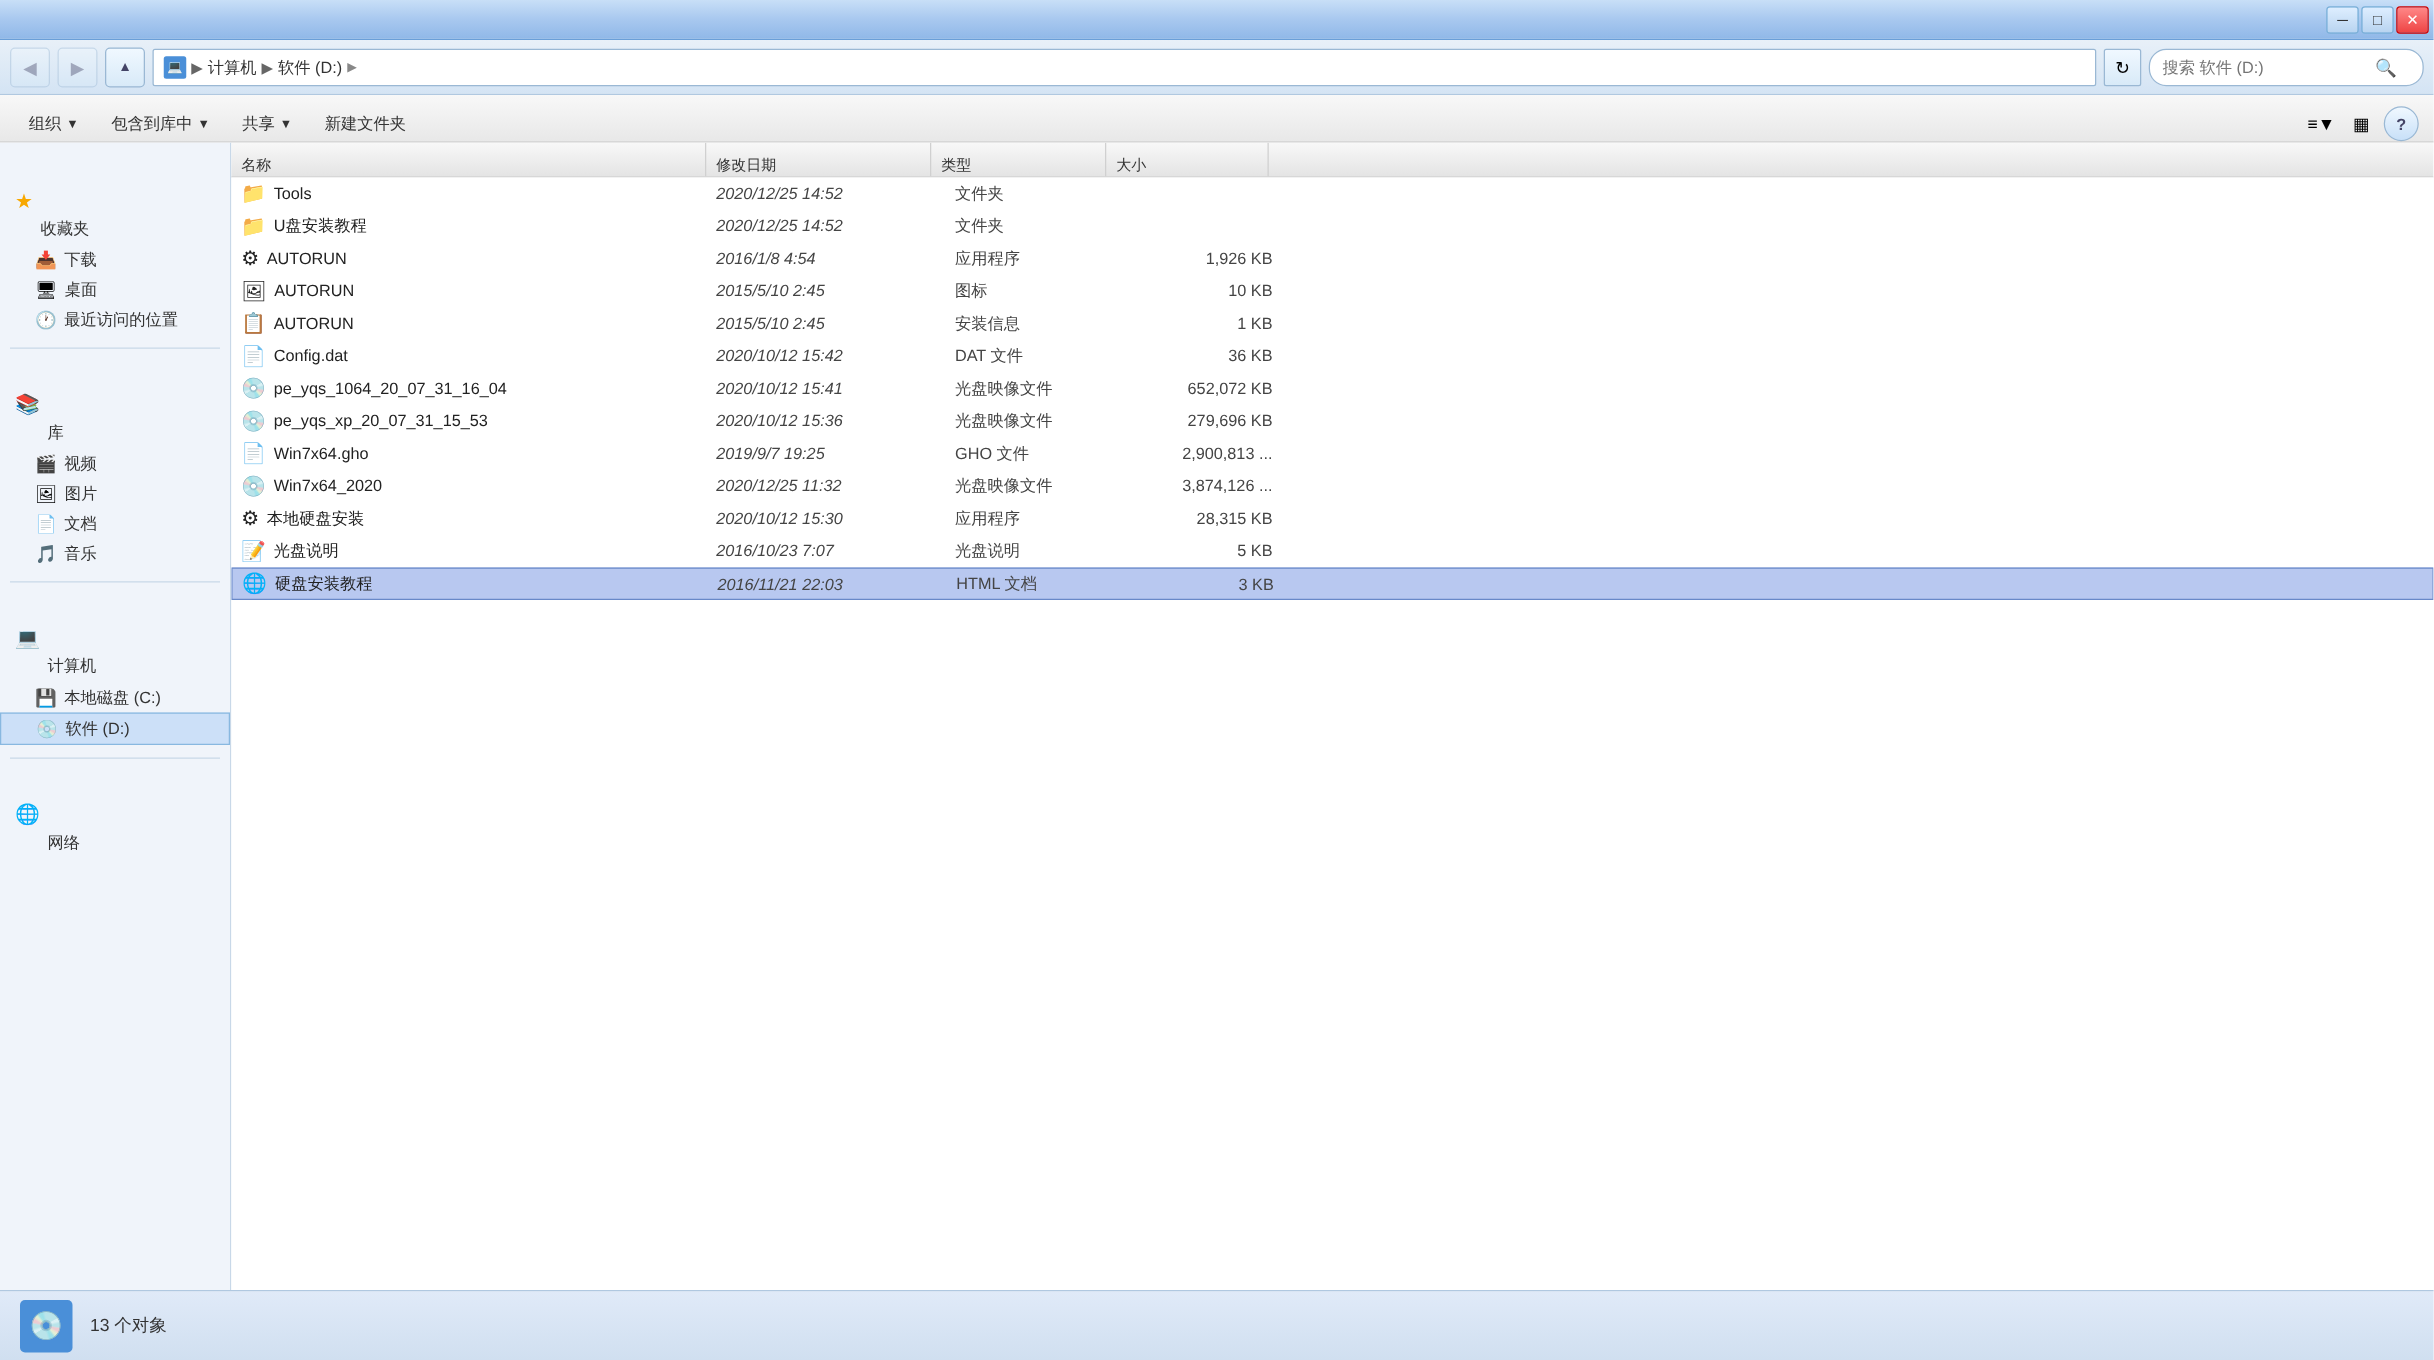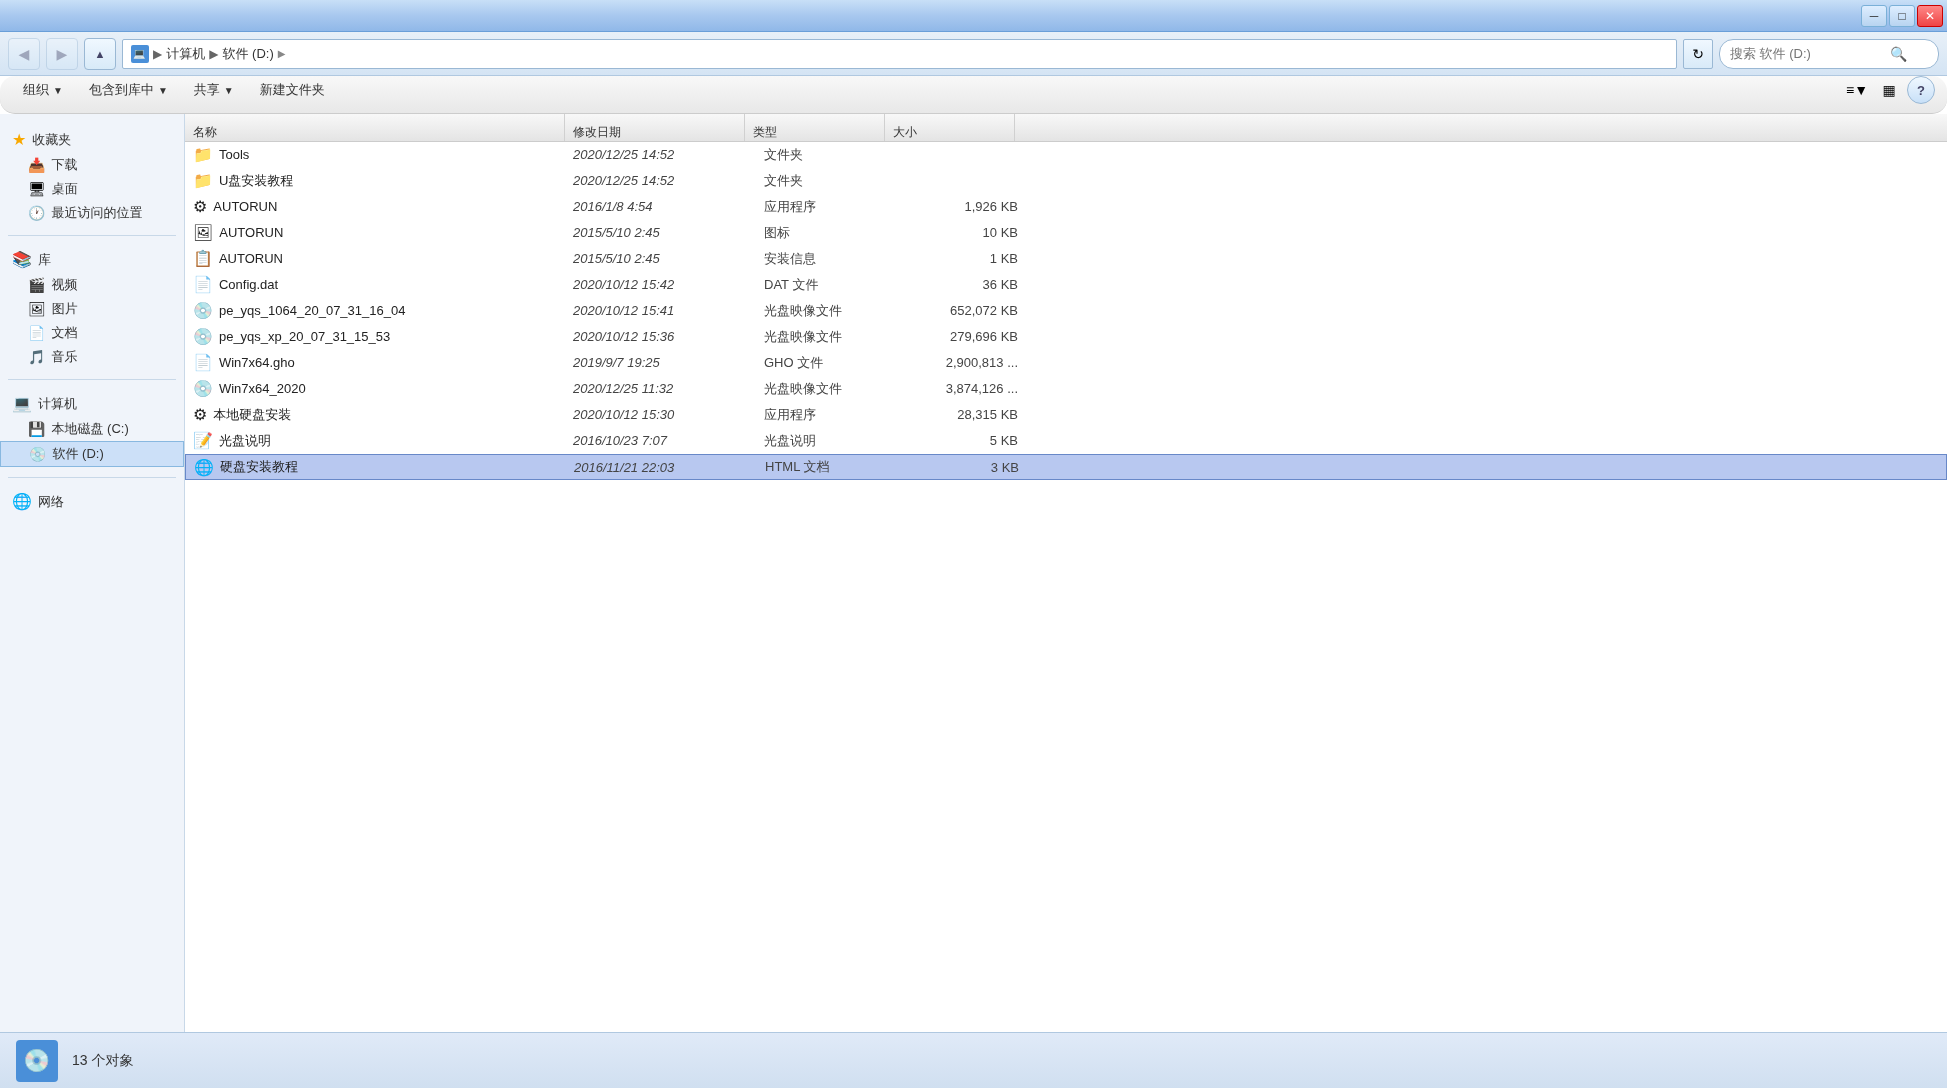--- a/index.html
+++ b/index.html
@@ -110,46 +110,45 @@
     }
     .search-bar {
       width: 220px;
       height: 30px;
       border: 1px solid #9ab8d4;
       border-radius: 14px;
       display: flex;
       align-items: center;
       background: white;
       padding: 0 10px;
-      gap: 10px;
+      gap: 20px;
     }
     .search-bar input {
       border: none;
       outline: none;
       background: transparent;
       font-size: 13px;
       color: #666;
       width: 150px;
     }
     .search-icon-btn {
       color: #888;
       font-size: 14px;
       cursor: pointer;
     }
 
     
     .toolbar {
       background: linear-gradient(to bottom, #f8f8f8, #e8e8e8);
       height: 38px;
       display: flex;
-      align-items: flex-start;
+      align-items: flex-end;
       padding: 0 12px;
       border-bottom: 1px solid #ccc;
       gap: 4px;
-      border-radius: 15px;
     }
     .toolbar-btn {
       height: 28px;
       padding: 0 10px;
       border: 1px solid transparent;
       border-radius: 3px;
       background: transparent;
       cursor: pointer;
       display: flex;
       align-items: center;
@@ -216,20 +215,21 @@
       align-items: center;
       padding: 4px 12px;
       cursor: pointer;
       gap: 6px;
     }
     .sidebar-star { color: #f8a800; font-size: 16px; }
     .sidebar-folder-icon { font-size: 16px; }
     .sidebar-label {
       font-size: 13px;
       color: #333;
+      margin-top: 44px;
     }
     .sidebar-item {
       display: flex;
       align-items: center;
       padding: 3px 12px 3px 28px;
       cursor: pointer;
       gap: 6px;
     }
     .sidebar-item.active {
       background: #cce0f8;

